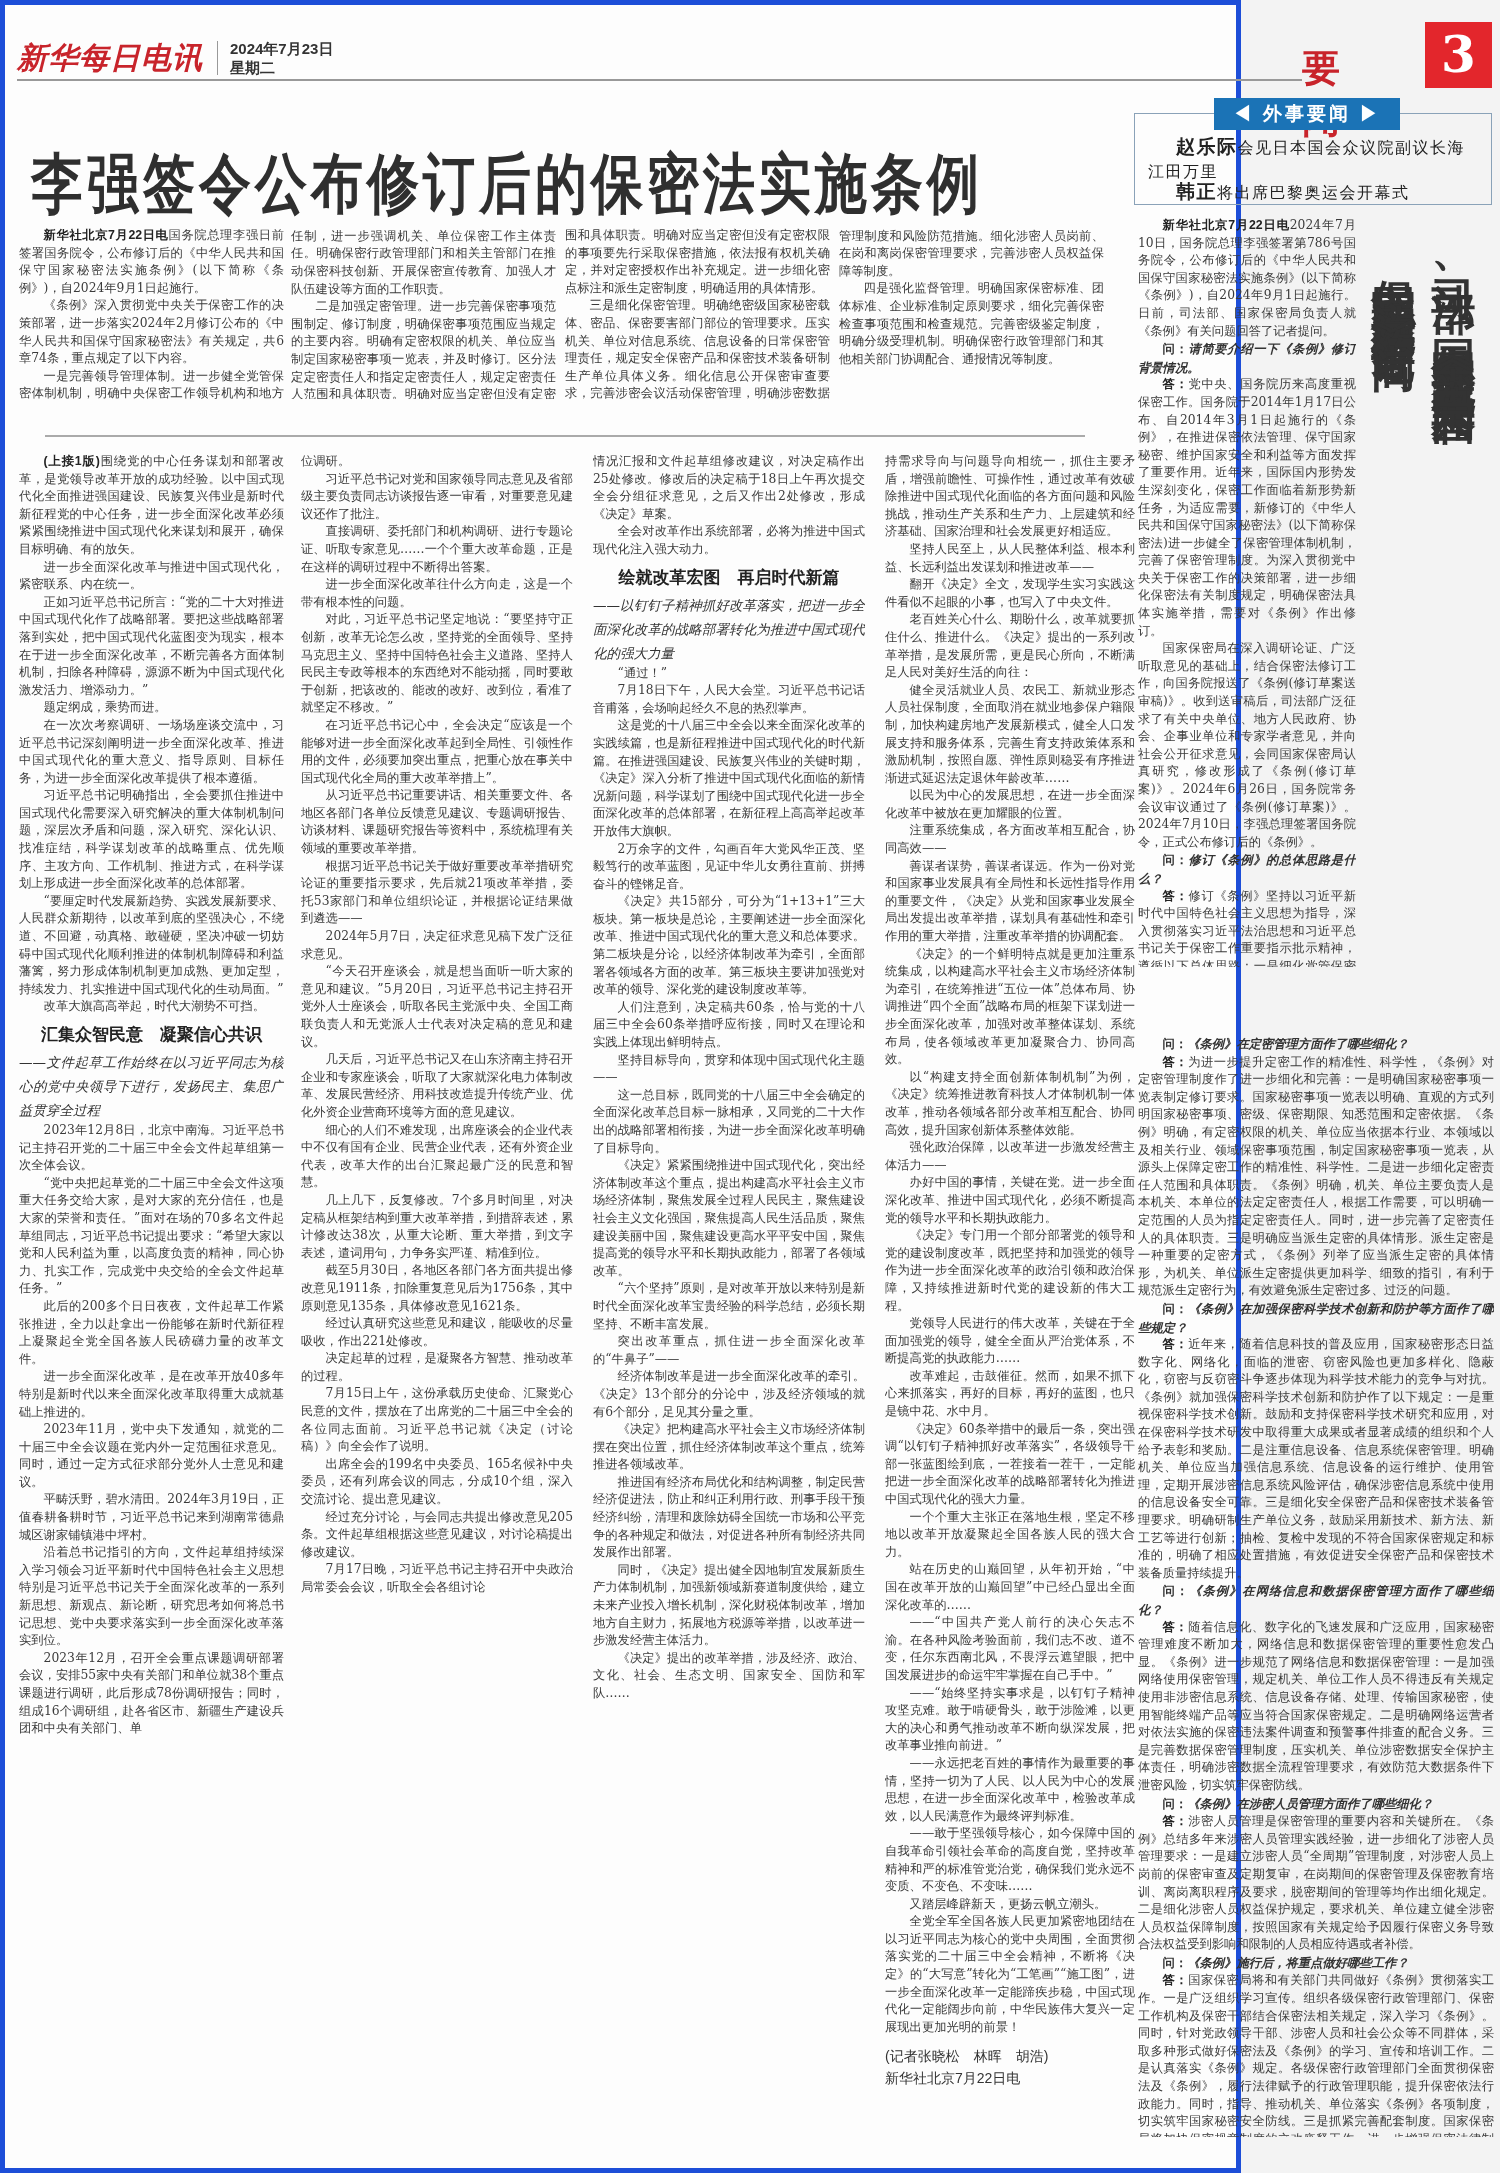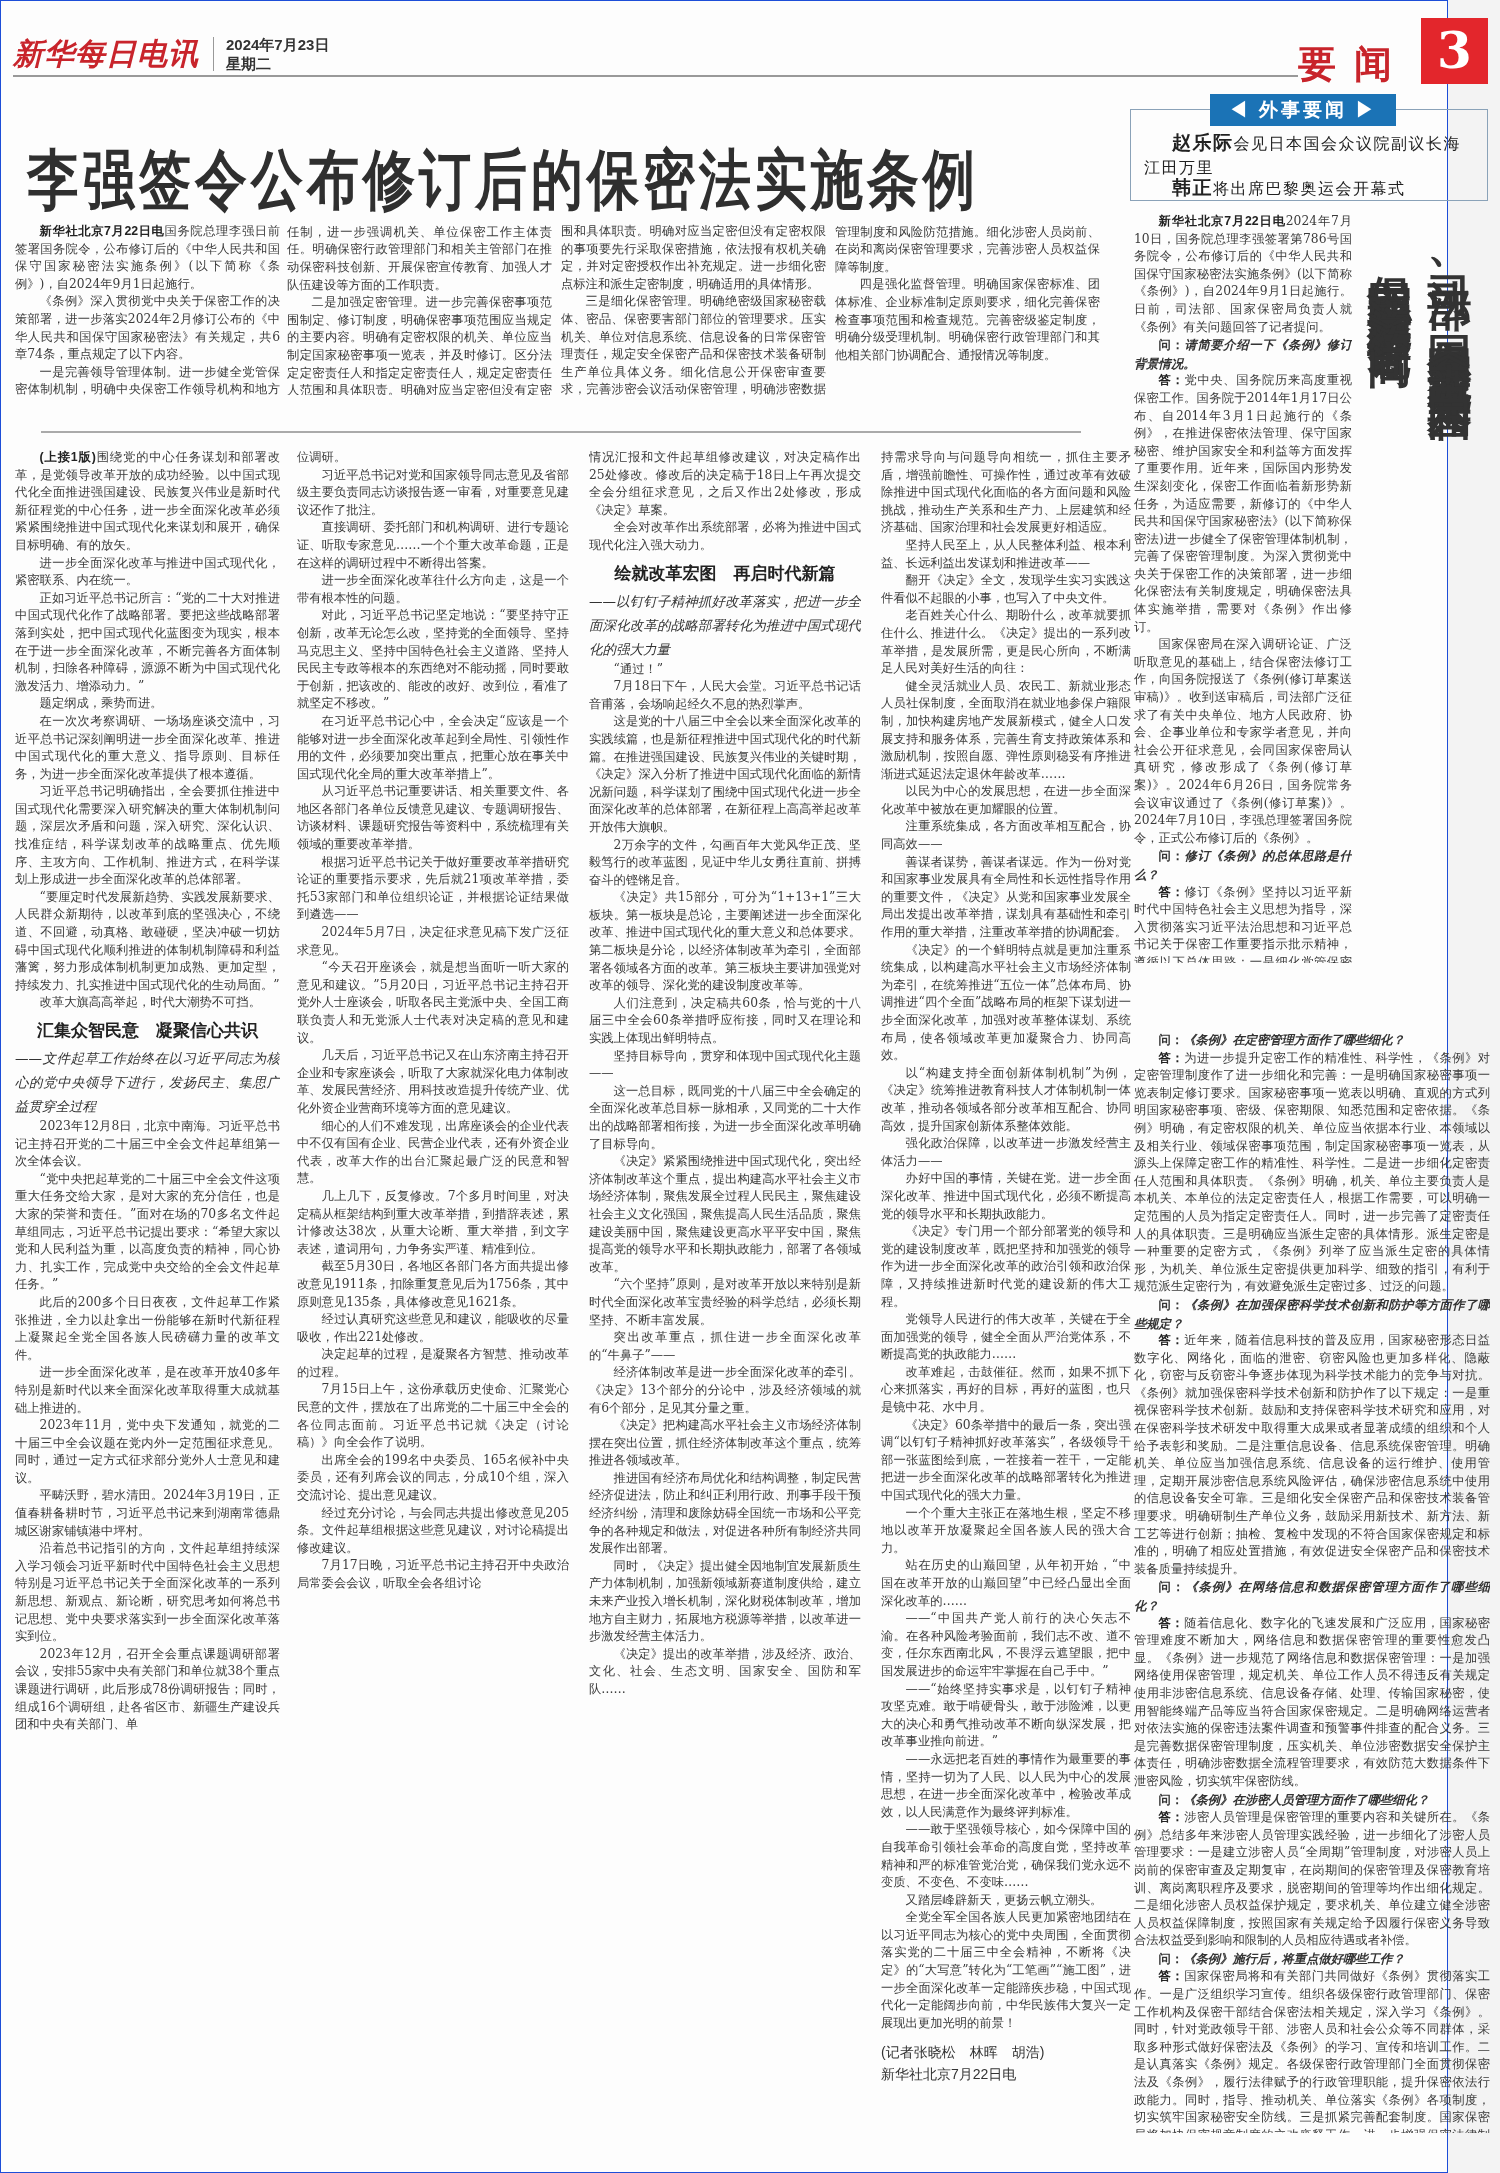--- a/index.html
+++ b/index.html
@@ -1,18 +1,18 @@
 <!DOCTYPE html>
 <html><head>
 <meta charset="utf-8">
 <style>
   * { box-sizing: border-box; margin: 0; padding: 0; }
   html, body { width: 1500px; height: 2173px; background: #f3f3f3; overflow: hidden; }
   body { font-family: "DejaVu Serif", "Liberation Serif", serif; color: #2a2a2a; }
-  .page { position: absolute; left: 0; top: 0; width: 1448px; height: 2173px; background: #fdfdfd; border: 1px solid #1d4ed8; }
+  .page { position: absolute; left: 0; top: 0; width: 1241px; height: 2173px; background: #fdfdfd; border: 5px solid #1d4ed8; }
 
   
   .masthead { position: absolute; left: 12px; top: 28px; height: 50px; display: flex; align-items: center; }
   .logo { font-family: "DejaVu Serif", serif; font-size: 30px; font-weight: bold; color: #c8242b; font-style: italic; letter-spacing: 1px; }
   .mast-divider { width: 1px; height: 34px; background: #999; margin: 0 12px 0 14px; }
   .mast-date { font-family: "Liberation Sans", sans-serif; font-size: 15px; line-height: 19px; color: #333; font-weight: bold; }
   .mast-rule { position: absolute; left: 12px; top: 74px; width: 1285px; height: 2px; background: #999; }
   .section-label { position: absolute; left: 1297px; top: 38px; font-size: 38px; font-weight: bold; color: #c8242b; letter-spacing: 18px; font-family: "DejaVu Serif", serif; }
   .page-num { position: absolute; left: 1420px; top: 17px; width: 67px; height: 66px; background: #e3262c; color: #fff; font-size: 50px; font-weight: bold; text-align: center; line-height: 66px; font-family: "DejaVu Serif", serif; }
 

